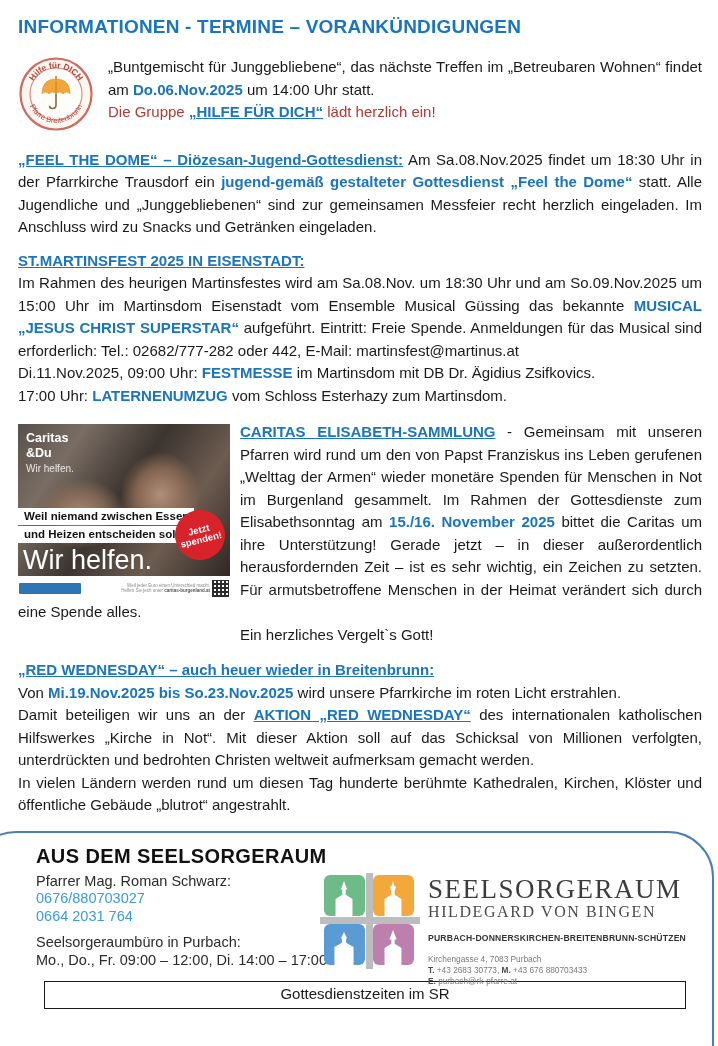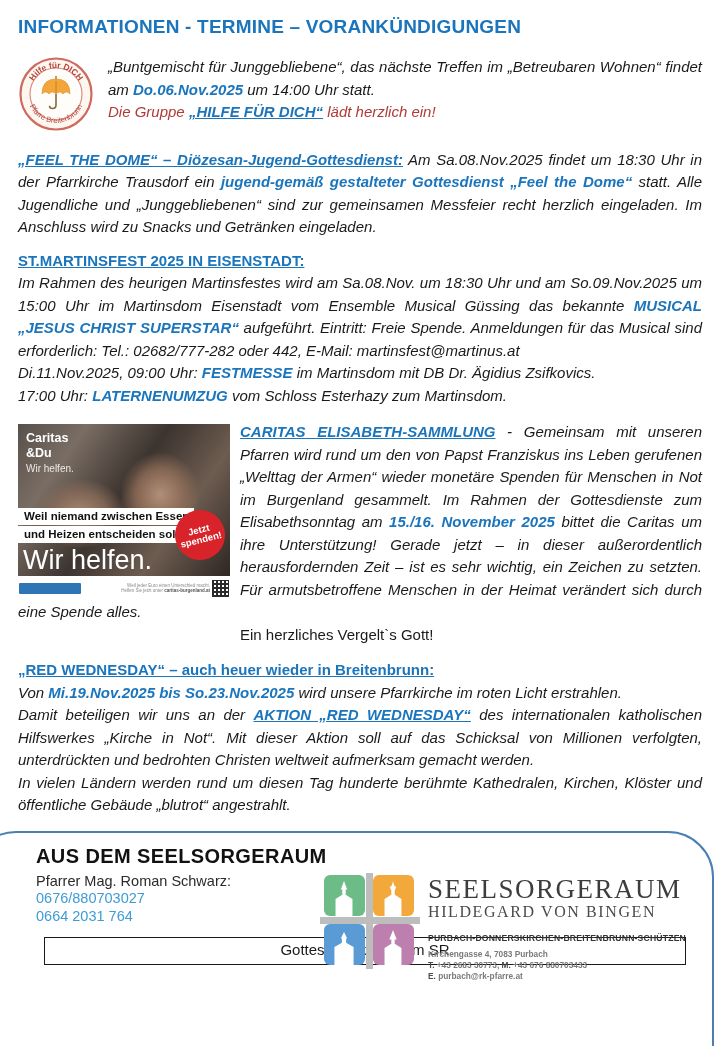--- a/index.html
+++ b/index.html
@@ -4,21 +4,21 @@
 <style>
   html,body{margin:0;padding:0;background:#fff;}
   .page{position:relative;width:718px;height:1046px;overflow:hidden;background:#fff;
         font-family:"Liberation Sans",sans-serif;color:#1a1a1a;font-size:15px;line-height:22.5px;}
   .inner{padding:8px 16px 0 18px;}
   h1{margin:2px 0 12px 0;font-size:19px;line-height:34px;color:#1b75bc;letter-spacing:.2px;font-weight:bold;}
   .blue{color:#1b75bc;font-weight:bold;}
   .bluehead{color:#1b75bc;font-weight:bold;text-decoration:underline;}
   .redtxt{color:#b03a34;}
   .just{text-align:justify;}
-  p{margin:0;font-style:italic;}
+  p{margin:0;}
   .sec{margin-bottom:11px;}
   
   .intro{display:flex;gap:14px;margin-bottom:10px;}
   .hfd{flex:0 0 76px;}
   .intro-text{flex:1;}
   
   .car-img{float:left;width:212px;margin:3px 10px 0 0;}
   .car-photo{position:relative;width:212px;height:152px;overflow:hidden;
      background:linear-gradient(125deg,#57504b 0%,#7a6d63 22%,#3c342f 48%,#6d5c50 72%,#2e2723 100%);}
   .car-photo:before{content:"";position:absolute;left:18px;top:55px;width:90px;height:70px;border-radius:50%;
@@ -56,21 +56,21 @@
   .sq-wrap{position:relative;width:90px;height:90px;flex:0 0 90px;}
   .cross-v{position:absolute;left:42px;top:-2px;width:7px;height:96px;background:#bdbdbd;}
   .cross-h{position:absolute;left:-4px;top:42px;width:100px;height:7px;background:#bdbdbd;}
   .sq-grid{position:absolute;inset:0;display:grid;grid-template-columns:41px 41px;grid-template-rows:41px 41px;gap:8px;}
   .sq{border-radius:6px;display:flex;align-items:flex-end;justify-content:center;overflow:hidden;}
   .sq svg{display:block;margin-bottom:-1px;}
   .sr-logo-text{padding-top:2px;}
   .srl-title{font-family:"Liberation Serif",serif;font-size:27px;line-height:25px;letter-spacing:1.5px;color:#3d3d3d;}
   .srl-sub{font-family:"Liberation Serif",serif;font-size:16px;line-height:19px;letter-spacing:1.6px;color:#4a4a4a;}
   .srl-parishes{margin-top:6px;font-size:8.6px;font-weight:bold;letter-spacing:.2px;color:#333;}
-  .srl-addr{font-size:8.3px;line-height:11px;color:#7a7a7a;font-weight:bold;}
+  .srl-addr{margin-top:5px;font-size:8.3px;line-height:11px;color:#7a7a7a;}
   .srl-addr b{color:#4a4a4a;}
   
   table.gdz{border-collapse:collapse;width:calc(100% - 10px);margin:12px 0 0 8px;}
   table.gdz,table.gdz td{border:1.5px solid #1a1a1a;}
   td.gdz-title{text-align:center;font-size:15px;padding:1px 0 2px 0;}
   .clear{clear:both;}
 </style>
 </head>
 <body>
 
@@ -153,20 +153,24 @@
     <p class="just">In vielen Ländern werden rund um diesen Tag hunderte berühmte Kathedralen, Kirchen, Klöster und öffentliche Gebäude „blutrot“ angestrahlt.</p>
   </div>
 
   <div class="sr-box">
     <h2>AUS DEM SEELSORGERAUM</h2>
     <div class="sr-contact">
       <div>Pfarrer Mag. Roman Schwarz:</div>
       <div class="ph">0676/880703027</div>
       <div class="ph">0664 2031 764</div>
     </div>
+    <div class="sr-office">
+      <div>Seelsorgeraumbüro in Purbach:</div>
+      <div>Mo., Do., Fr. 09:00 – 12:00, Di. 14:00 – 17:00</div>
+    </div>
 
     <div class="sr-logo">
       <div class="sq-wrap">
         <div class="cross-v"></div>
             <div class="cross-h"></div>
         <div class="sq-grid">
           <div class="sq" style="background:#6dbc87;">
             <svg width="26" height="36" viewBox="0 0 24 34">
                   <path d="M12 0 L15 8 L13.6 8 L13.6 13 L20 17 L20 34 L4 34 L4 17 L10.4 13 L10.4 8 L9 8 Z" fill="#fff"></path>
                 </svg>

